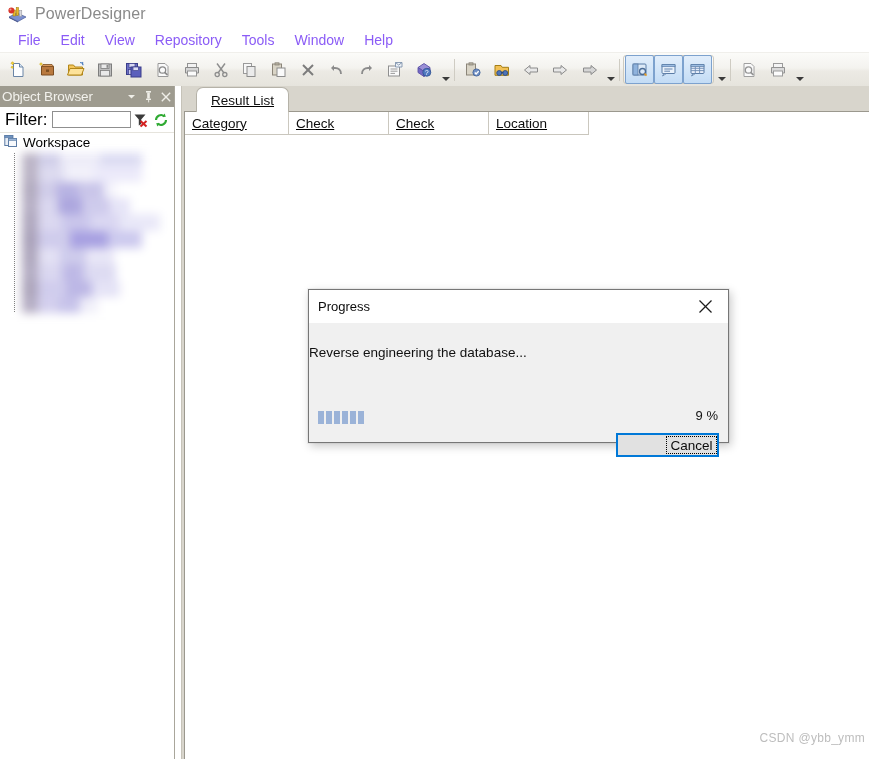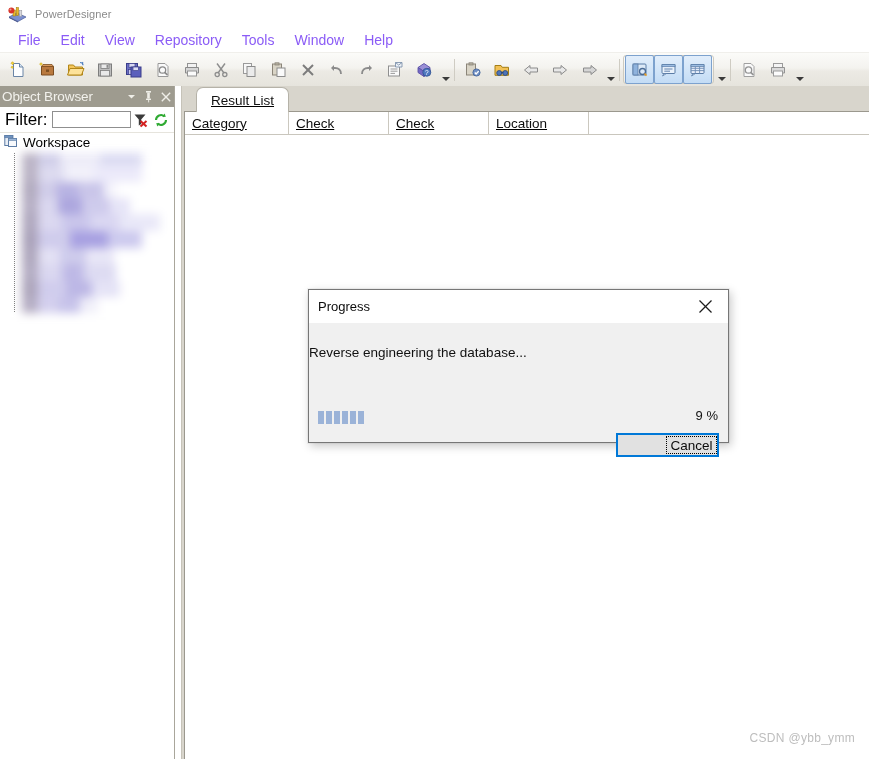--- a/index.html
+++ b/index.html
@@ -26,21 +26,21 @@
     padding-left: 7px;
     background: #ffffff;
   }
   #app-icon {
     width: 20px; height: 18px;
     position: relative;
     margin-right: 8px;
     flex: none;
   }
   #app-title {
-    font-size: 11px;
+    font-size: 16px;
     color: #8a8a8a;
     letter-spacing: .1px;
   }
 
   
   #menubar {
     height: 24px;
     display: flex;
     align-items: center;
     padding-left: 8px;
@@ -240,21 +240,20 @@
     top: 1px;
   }
   #grid-wrap {
     flex: 1;
     margin: 0 0 0 2px;
     background: #ffffff;
     border: 1px solid #9b988e;
     border-right: none;
     border-bottom: none;
     display: flex;
-    flex-direction: column;
     min-height: 0;
   }
   #grid-head {
     height: 22px;
     display: flex;
     align-items: stretch;
     border-bottom: 1px solid #c9c6bd;
     background: #ffffff;
     flex: none;
   }
@@ -348,21 +347,21 @@
     align-items: center;
     justify-content: center;
     font-size: 13.5px;
     color: #0b0b0b;
     margin-left: 48px;
   }
 
   
   #watermark {
     position: absolute;
-    right: 14px; bottom: 14px;
+    right: 4px; bottom: 14px;
     font-size: 12px;
     color: #bdbdbd;
     letter-spacing: .3px;
     z-index: 5;
   }
 </style>
 </head>
 <body>
 
 <div id="titlebar">

